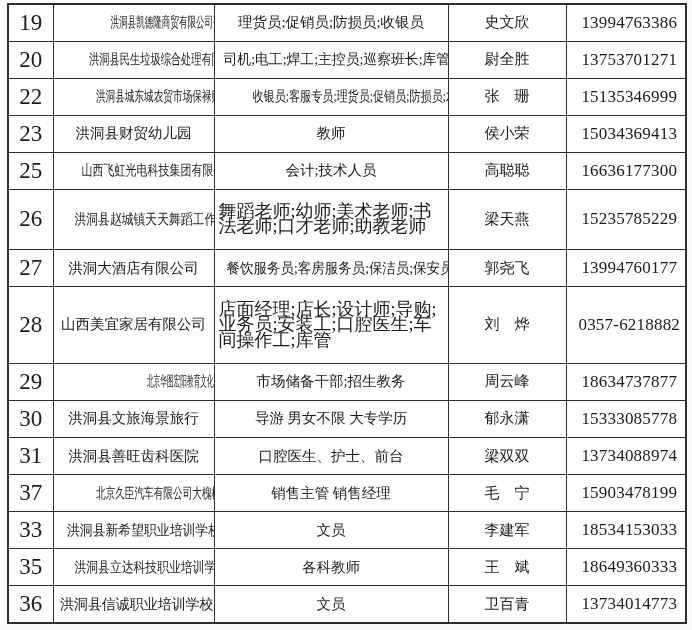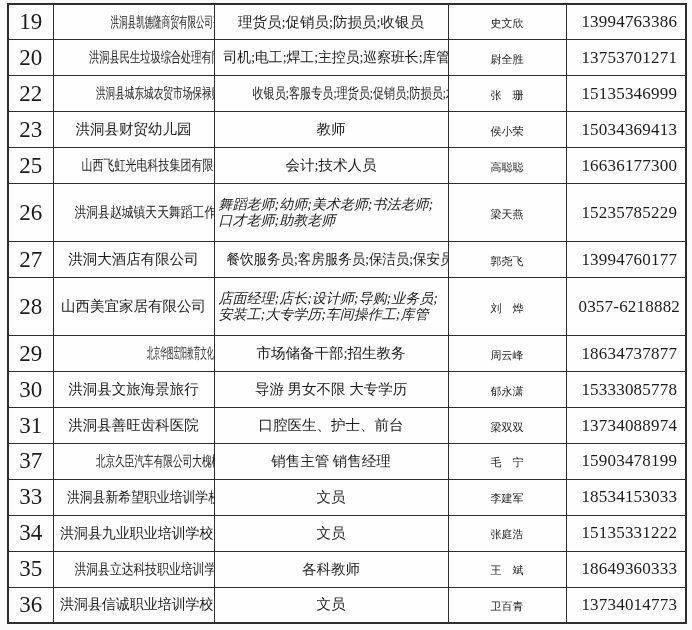--- a/index.html
+++ b/index.html
@@ -44,35 +44,34 @@
   }
   .fit {
     display: inline-block;
     white-space: nowrap;
     max-width: none;
   }
   .jobs.wrap {
     display: block;
     white-space: normal;
     text-align: left;
-    font-size: 14px;
+    font-size: 18px;
     line-height: 15.5px;
     padding: 12px 1px;
-    font-style: italic;
   }
   .phone {
     font-size: 17px;
     font-family: "Liberation Serif", "DejaVu Serif", serif;
     color: var(--text);
     letter-spacing: 0.2px;
     white-space: nowrap;
     display: inline-block;
     margin-left: 7px;
   }
-  .contact { font-size: 11px; text-align: right; }
+  .contact { font-size: 15px; text-align: right; }
 </style>
 </head>
 <body>
 
 <div class="page">
   <table class="roster">
     <colgroup>
       <col style="width:45px">
       <col style="width:161px">
       <col style="width:234px">
@@ -128,21 +127,21 @@
     <td><span class="no num-cell">27</span></td>
     <td><span class="zh fit company">洪洞大酒店有限公司</span></td>
     <td><span class="zh fit jobs" style="transform: scaleX(0.93); transform-origin: center center;">餐饮服务员;客房服务员;保洁员;保安员</span></td>
     <td><span class="zh contact">郭尧飞</span></td>
     <td><span class="phone">13994760177</span></td>
   </tr>
         <tr class="row">
     <td><span class="no num-cell">28</span></td>
     <td><span class="zh fit company">山西美宜家居有限公司</span></td>
     <td>
-            <span class="zh jobs wrap">店面经理;店长;设计师;导购;业务员;安装工;大专学历;车间操作工;库管</span>
+            <span class="zh jobs wrap">店面经理;店长;设计师;导购;业务员;安装工;口腔医生;车间操作工;库管</span>
           </td>
     <td><span class="zh contact">刘　烨</span></td>
     <td><span class="phone">0357-6218882</span></td>
   </tr>
         <tr class="row">
     <td><span class="no num-cell">29</span></td>
     <td><span class="zh fit company" style="transform: scaleX(0.461); transform-origin: center center;">北京华图宏阳教育文化发展股份有限公司临汾分公司</span></td>
     <td><span class="zh fit jobs">市场储备干部;招生教务</span></td>
     <td><span class="zh contact">周云峰</span></td>
     <td><span class="phone">18634737877</span></td>
@@ -169,27 +168,20 @@
     <td><span class="phone">15903478199</span></td>
   </tr>
         <tr class="row">
     <td><span class="no num-cell">33</span></td>
     <td><span class="zh fit company" style="transform: scaleX(0.885); transform-origin: center center;">洪洞县新希望职业培训学校</span></td>
     <td><span class="zh fit jobs">文员</span></td>
     <td><span class="zh contact">李建军</span></td>
     <td><span class="phone">18534153033</span></td>
   </tr>
         <tr class="row">
-    <td><span class="no num-cell">34</span></td>
-    <td><span class="zh fit company" style="transform: scaleX(0.963); transform-origin: center center;">洪洞县九业职业培训学校</span></td>
-    <td><span class="zh fit jobs">文员</span></td>
-    <td><span class="zh contact">张庭浩</span></td>
-    <td><span class="phone">15135331222</span></td>
-  </tr>
-        <tr class="row">
     <td><span class="no num-cell">35</span></td>
     <td><span class="zh fit company" style="transform: scaleX(0.815); transform-origin: center center;">洪洞县立达科技职业培训学校</span></td>
     <td><span class="zh fit jobs">各科教师</span></td>
     <td><span class="zh contact">王　斌</span></td>
     <td><span class="phone">18649360333</span></td>
   </tr>
         <tr class="row">
     <td><span class="no num-cell">36</span></td>
     <td><span class="zh fit company" style="transform: scaleX(0.963); transform-origin: center center;">洪洞县信诚职业培训学校</span></td>
     <td><span class="zh fit jobs">文员</span></td>

